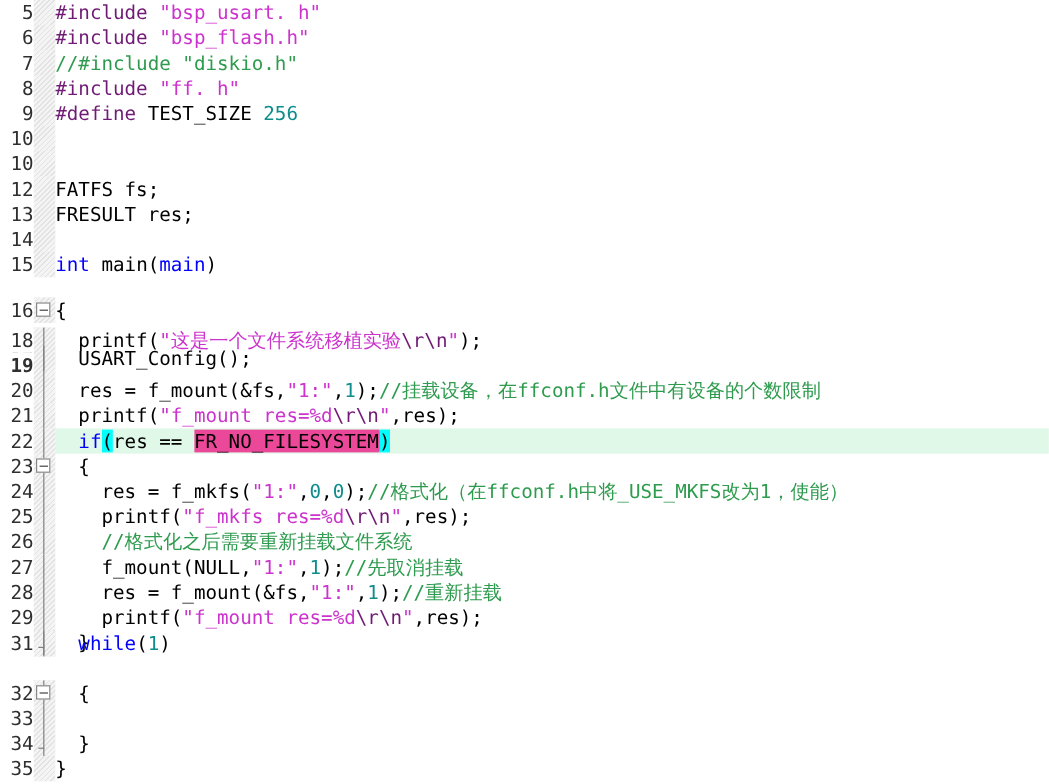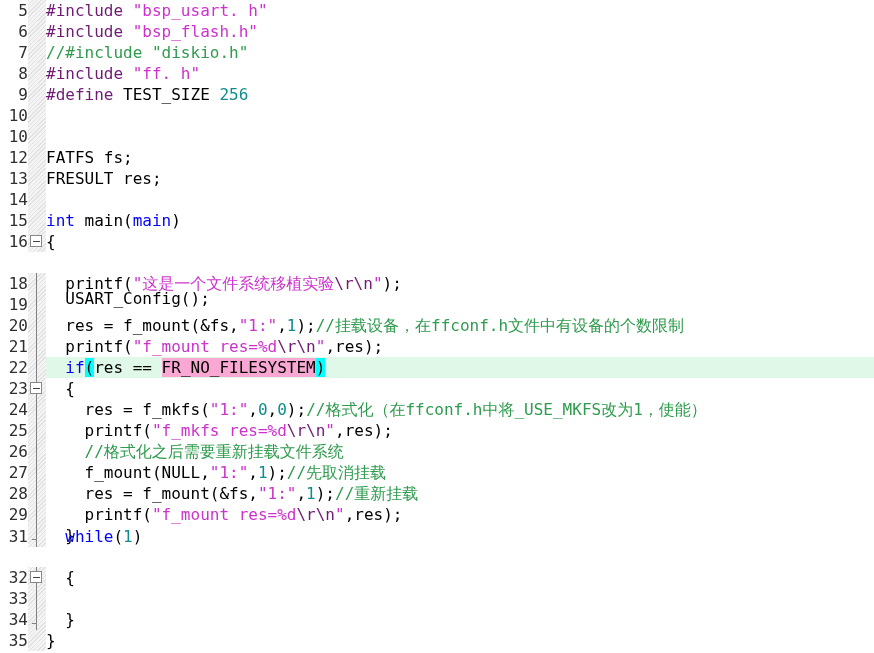--- a/index.html
+++ b/index.html
@@ -79,21 +79,21 @@
   }
   .curline .codewrap{background:#e0f8e8;}
   
   .t-pre{color:#701a75;}
   .t-str{color:#cc33cc;}
   .t-esc{color:#701a75;}
   .t-cmt{color:#2e9b4e;}
   .t-kw{color:#0000ff;}
   .t-num{color:#0f8c8c;text-align:center;}
   .t-plain{color:#000000;}
-  .sel{background:#f9a8d4;color:#000000;}
+  .sel{background:#ec4899;color:#000000;}
   .brk{background:#00ffff;color:#000000;}
   .caret{
     display:inline-block;width:0;border-left:1px solid #000;
     height:17px;vertical-align:-3px;margin:0 -1px 0 0;
   }
 </style>
 </head>
 <body>
 
 <div id="editor">
@@ -101,24 +101,24 @@
     <div class="row" style="top: 21px; position: absolute; left: 0px; right: 0px;"><div class="foldband"></div><div class="gutter">6</div><div class="codewrap"><div class="code"><span class="t-pre">#include </span><span class="t-str">"bsp_flash.h"</span></div></div></div>
     <div class="row" style="top: 42px; position: absolute; left: 0px; right: 0px;"><div class="foldband"></div><div class="gutter">7</div><div class="codewrap"><div class="code"><span class="t-cmt">//#include "diskio.h"</span></div></div></div>
     <div class="row" style="top: 63px; position: absolute; left: 0px; right: 0px;"><div class="foldband"></div><div class="gutter">8</div><div class="codewrap"><div class="code"><span class="t-pre">#include </span><span class="t-str">"ff. h"</span></div></div></div>
     <div class="row" style="top: 84px; position: absolute; left: 0px; right: 0px;"><div class="foldband"></div><div class="gutter">9</div><div class="codewrap"><div class="code"><span class="t-pre">#define </span><span class="t-plain">TEST_SIZE </span><span class="t-num">256</span></div></div></div>
     <div class="row" style="top: 105px; position: absolute; left: 0px; right: 0px;"><div class="foldband"></div><div class="gutter">10</div><div class="codewrap"><div class="code"></div></div></div>
     <div class="row" style="top: 126px; position: absolute; left: 0px; right: 0px;"><div class="foldband"></div><div class="gutter">10</div><div class="codewrap"><div class="code"></div></div></div>
     <div class="row" style="top: 147px; position: absolute; left: 0px; right: 0px;"><div class="foldband"></div><div class="gutter">12</div><div class="codewrap"><div class="code"><span class="t-plain">FATFS fs;</span></div></div></div>
     <div class="row" style="top: 168px; position: absolute; left: 0px; right: 0px;"><div class="foldband"></div><div class="gutter">13</div><div class="codewrap"><div class="code"><span class="t-plain">FRESULT res;</span></div></div></div>
     <div class="row" style="top: 189px; position: absolute; left: 0px; right: 0px;"><div class="foldband"></div><div class="gutter">14</div><div class="codewrap"><div class="code"></div></div></div>
     <div class="row" style="top: 210px; position: absolute; left: 0px; right: 0px;"><div class="foldband"></div><div class="gutter">15</div><div class="codewrap"><div class="code"><span class="t-kw">int</span><span class="t-plain"> main(</span><span class="t-kw">main</span><span class="t-plain">)</span></div></div></div>
-    <div class="row" style="top: 231px; position: absolute; left: 0px; right: 0px; padding-left: 25px;"><div class="foldband"></div><div class="gutter">16</div><div class="foldbox"></div><div class="codewrap"><div class="code"><span class="t-plain">{</span></div></div></div>
+    <div class="row" style="top: 248px; position: absolute; left: 0px; right: 0px; padding-left: 25px;"><div class="foldband"></div><div class="gutter">16</div><div class="foldbox"></div><div class="codewrap"><div class="code"><span class="t-plain">{</span></div></div></div>
     <div class="row" style="top: 252px; position: absolute; left: 0px; right: 0px; margin-top: 36px;"><div class="foldband"></div><div class="gutter">17</div><div class="foldline"></div><div class="codewrap"><div class="code"><span class="t-plain">  USART_Config();</span></div></div></div>
     <div class="row" style="top: 273px; position: absolute; left: 0px; right: 0px;"><div class="foldband"></div><div class="gutter">18</div><div class="foldline"></div><div class="codewrap"><div class="code"><span class="t-plain">  printf(</span><span class="t-str">"这是一个文件系统移植实验</span><span class="t-esc">\r\n</span><span class="t-str">"</span><span class="t-plain">);</span></div></div></div>
-    <div class="row" style="top: 294px; position: absolute; left: 0px; right: 0px;"><div class="foldband"></div><div class="gutter">19</div><div class="foldline"></div><div class="codewrap"><div class="code"></div></div></div>
+    <div class="row" style="top: 294px; position: absolute; left: 0px; right: 0px; font-weight: bold;"><div class="foldband"></div><div class="gutter">19</div><div class="foldline"></div><div class="codewrap"><div class="code"></div></div></div>
     <div class="row" style="top: 315px; position: absolute; left: 0px; right: 0px;"><div class="foldband"></div><div class="gutter">20</div><div class="foldline"></div><div class="codewrap"><div class="code"><span class="t-plain">  res = f_mount(&amp;fs,</span><span class="t-str">"1:"</span><span class="t-plain">,</span><span class="t-num">1</span><span class="t-plain">);</span><span class="t-cmt">//挂载设备，在ffconf.h文件中有设备的个数限制</span></div></div></div>
     <div class="row" style="top: 336px; position: absolute; left: 0px; right: 0px;"><div class="foldband"></div><div class="gutter">21</div><div class="foldline"></div><div class="codewrap"><div class="code"><span class="t-plain">  printf(</span><span class="t-str">"f_mount res=%d</span><span class="t-esc">\r\n</span><span class="t-str">"</span><span class="t-plain">,res);</span></div></div></div>
     <div class="row curline" style="top: 357px; position: absolute; left: 0px; right: 0px;"><div class="foldband"></div><div class="gutter">22</div><div class="foldline"></div><div class="codewrap"><div class="code"><span class="t-plain">  </span><span class="t-kw">if</span><span class="brk">(</span><span class="t-plain">res == </span><span class="sel">FR_NO_FILESYSTEM</span><span class="caret"></span><span class="brk">)</span></div></div></div>
     <div class="row" style="top: 378px; position: absolute; left: 0px; right: 0px;"><div class="foldband"></div><div class="gutter">23</div><div class="foldline"></div><div class="foldbox"></div><div class="codewrap"><div class="code"><span class="t-plain">  {</span></div></div></div>
     <div class="row" style="top: 399px; position: absolute; left: 0px; right: 0px;"><div class="foldband"></div><div class="gutter">24</div><div class="foldline"></div><div class="codewrap"><div class="code"><span class="t-plain">    res = f_mkfs(</span><span class="t-str">"1:"</span><span class="t-plain">,</span><span class="t-num">0</span><span class="t-plain">,</span><span class="t-num">0</span><span class="t-plain">);</span><span class="t-cmt">//格式化（在ffconf.h中将_USE_MKFS改为1，使能）</span></div></div></div>
     <div class="row" style="top: 420px; position: absolute; left: 0px; right: 0px;"><div class="foldband"></div><div class="gutter">25</div><div class="foldline"></div><div class="codewrap"><div class="code"><span class="t-plain">    printf(</span><span class="t-str">"f_mkfs res=%d</span><span class="t-esc">\r\n</span><span class="t-str">"</span><span class="t-plain">,res);</span></div></div></div>
     <div class="row" style="top: 441px; position: absolute; left: 0px; right: 0px;"><div class="foldband"></div><div class="gutter">26</div><div class="foldline"></div><div class="codewrap"><div class="code"><span class="t-cmt">    //格式化之后需要重新挂载文件系统</span></div></div></div>
     <div class="row" style="top: 462px; position: absolute; left: 0px; right: 0px;"><div class="foldband"></div><div class="gutter">27</div><div class="foldline"></div><div class="codewrap"><div class="code"><span class="t-plain">    f_mount(NULL,</span><span class="t-str">"1:"</span><span class="t-plain">,</span><span class="t-num">1</span><span class="t-plain">);</span><span class="t-cmt">//先取消挂载</span></div></div></div>
     <div class="row" style="top: 483px; position: absolute; left: 0px; right: 0px;"><div class="foldband"></div><div class="gutter">28</div><div class="foldline"></div><div class="codewrap"><div class="code"><span class="t-plain">    res = f_mount(&amp;fs,</span><span class="t-str">"1:"</span><span class="t-plain">,</span><span class="t-num">1</span><span class="t-plain">);</span><span class="t-cmt">//重新挂载</span></div></div></div>
     <div class="row" style="top: 504px; position: absolute; left: 0px; right: 0px;"><div class="foldband"></div><div class="gutter">29</div><div class="foldline"></div><div class="codewrap"><div class="code"><span class="t-plain">    printf(</span><span class="t-str">"f_mount res=%d</span><span class="t-esc">\r\n</span><span class="t-str">"</span><span class="t-plain">,res);</span></div></div></div>

